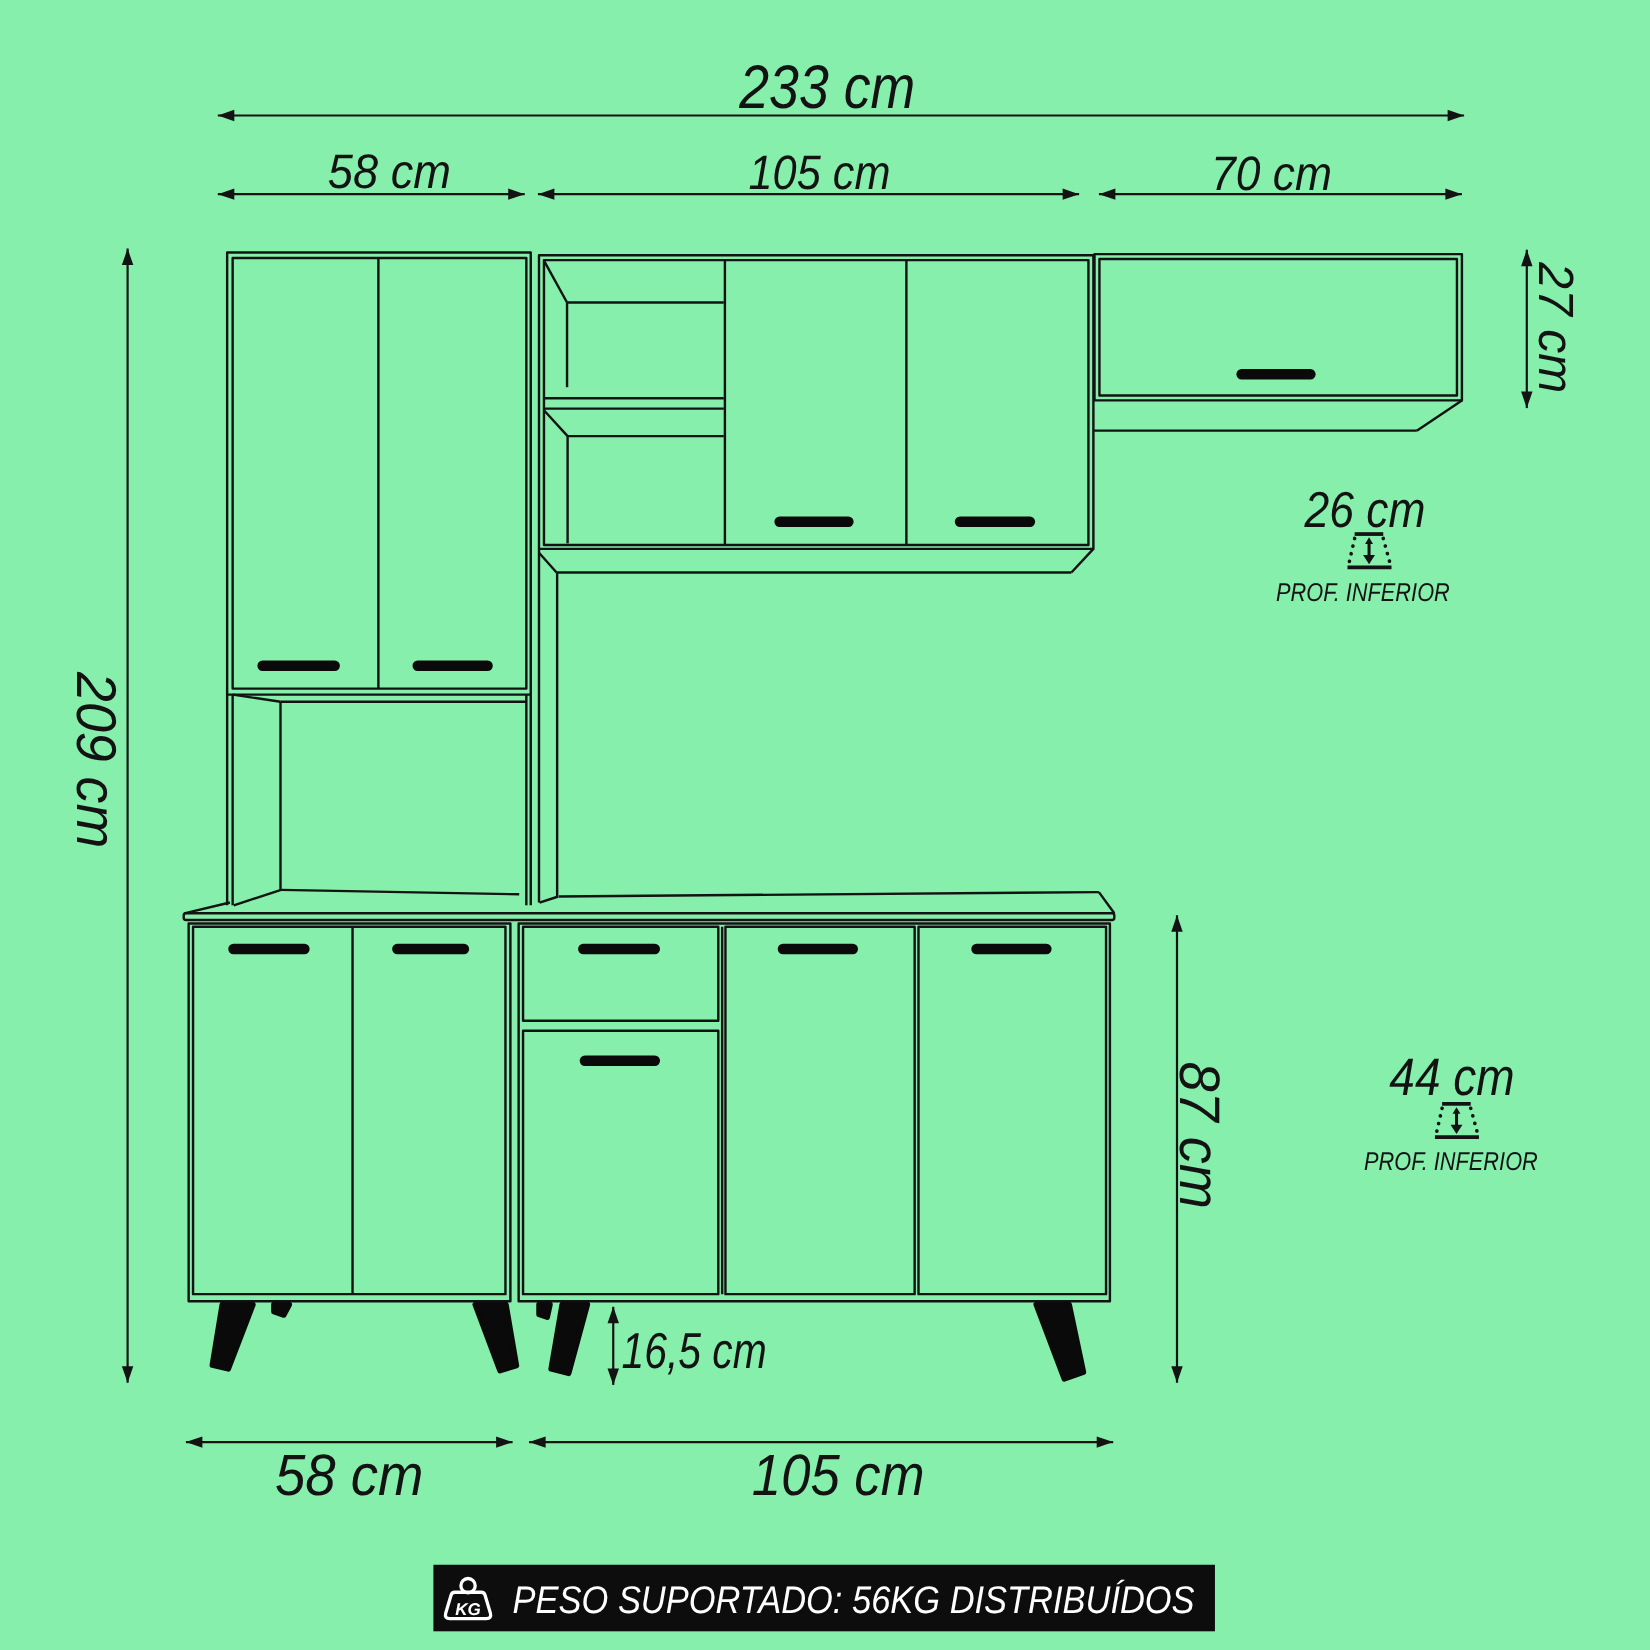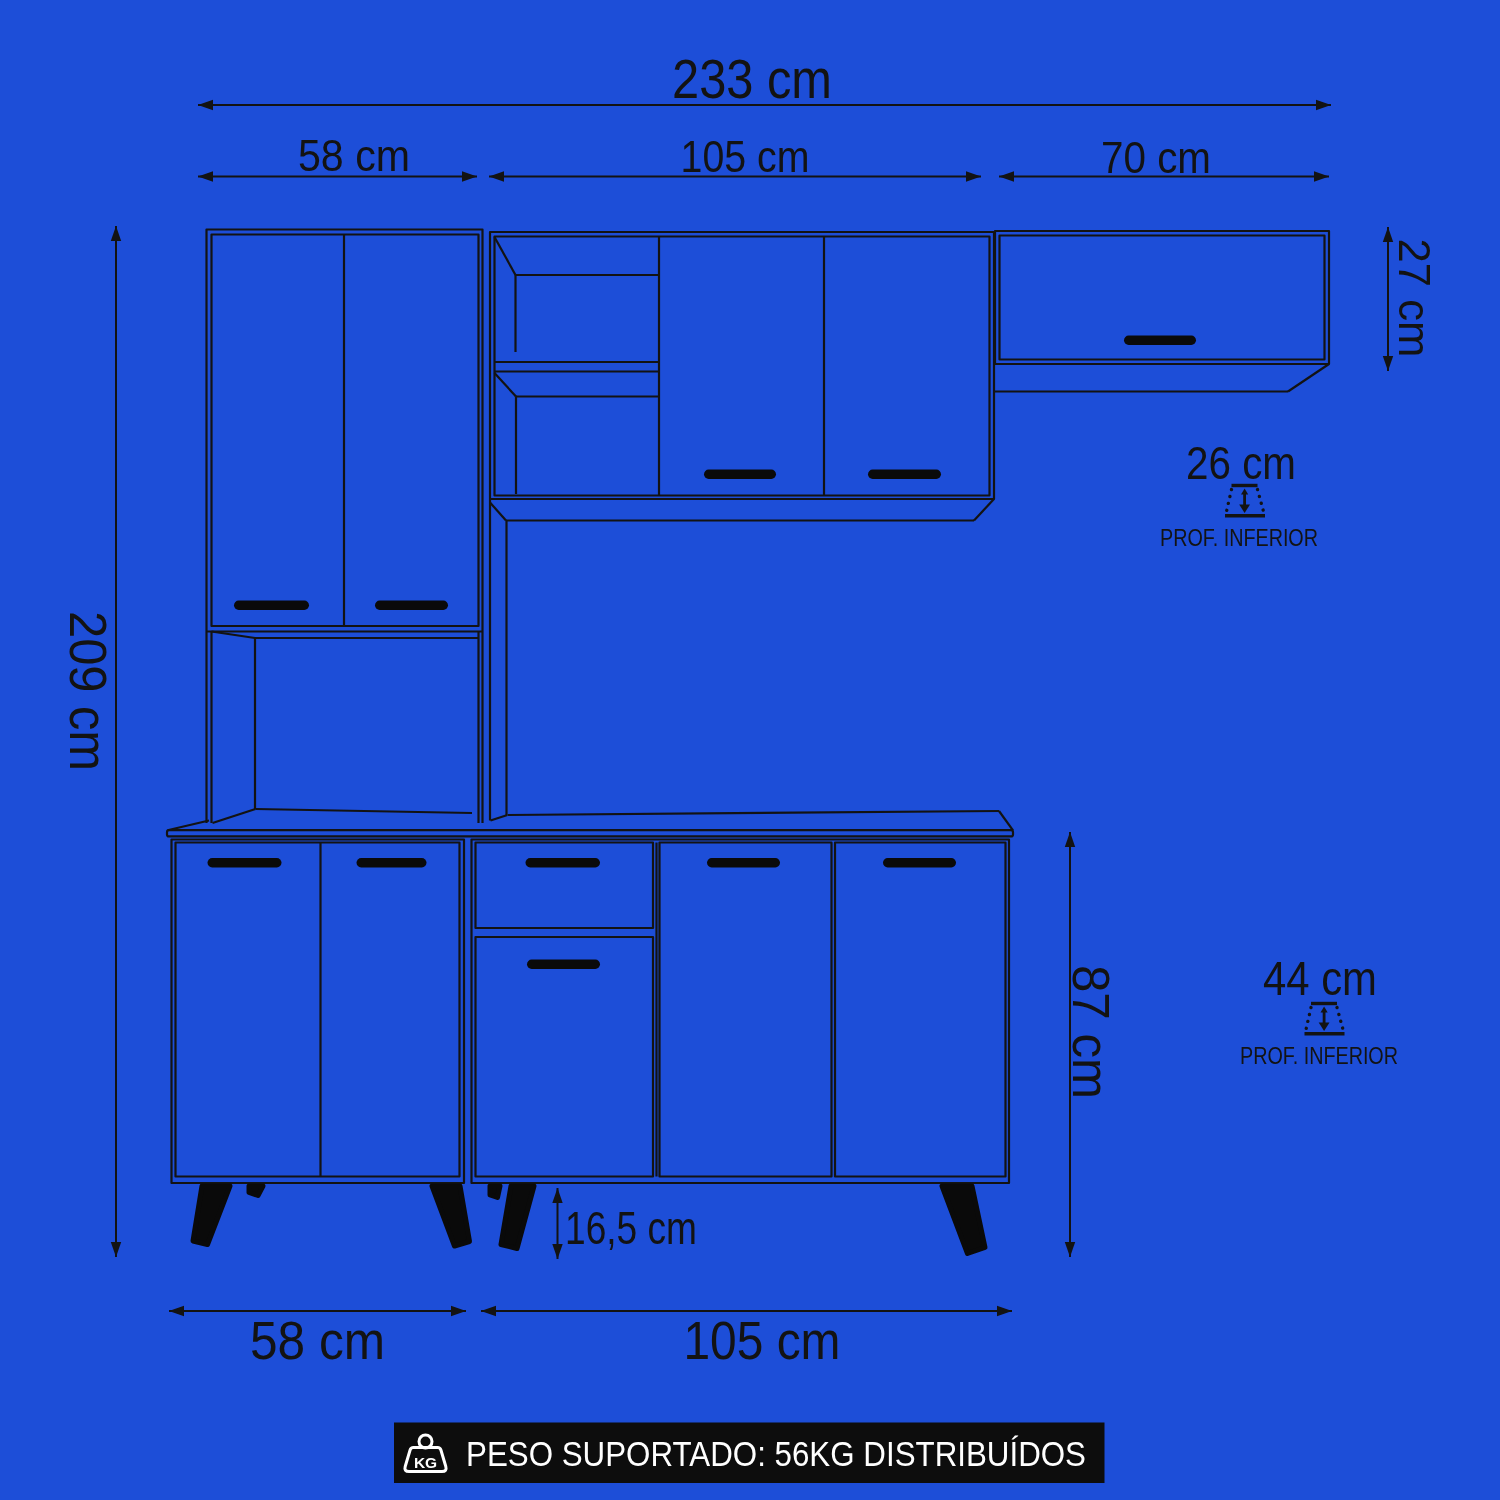--- a/index.html
+++ b/index.html
@@ -1,16 +1,16 @@
 <!DOCTYPE html>
 <html><head>
 <meta charset="utf-8">
 <style>
   html,body{margin:0;padding:0;background:#ffffff;}
-  #page{position:relative;width:1500px;height:1500px;background:#1d4ed8;overflow:hidden;}
+  #page{position:relative;width:1500px;height:1500px;background:#86efac;overflow:hidden;font-style:italic;}
   svg text{font-family:"Liberation Sans",sans-serif;fill:#131313;}
 </style>
 </head>
 <body>
 <div id="page">
 <svg width="1500" height="1500" viewBox="0 0 1500 1500">
 <defs>
   <marker id="ah" markerUnits="userSpaceOnUse" markerWidth="20" markerHeight="14" refX="15" refY="0" orient="auto-start-reverse" viewBox="-2 -7 20 14">
     <path d="M0,-5.2 L15,0 L0,5.2 Z" fill="#131313"></path>
   </marker>

